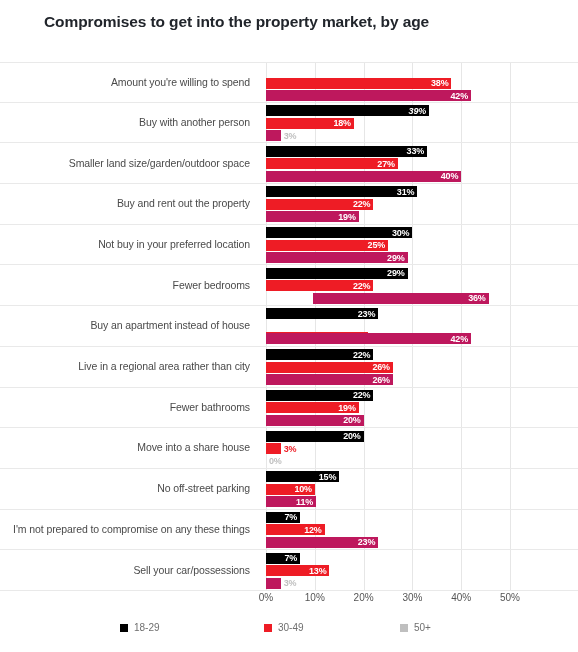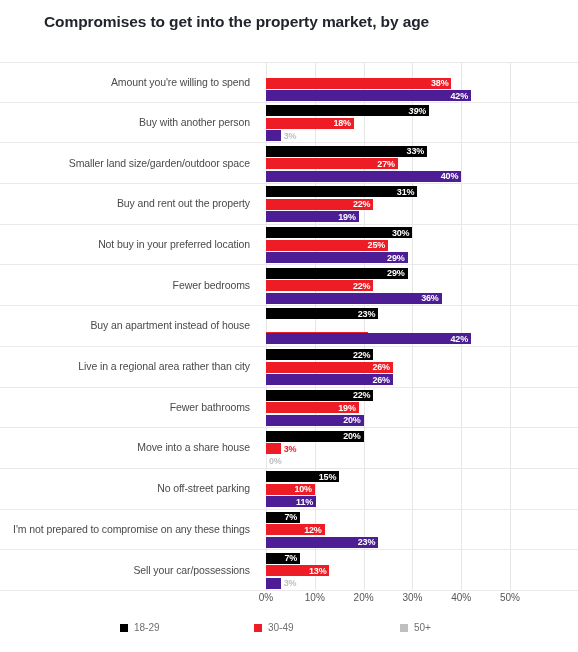--- a/index.html
+++ b/index.html
@@ -90,21 +90,21 @@
   .bar.inside .vlabel{color:#ffffff;}
   .bar.outside{justify-content:flex-start;}
   .bar.outside .vlabel{
     position:absolute;
     left:100%;
     padding-left:3px;
     padding-right:0;
   }
   .bar.s0{background:#000000;}
   .bar.s1{background:#ee1c25;}
-  .bar.s2{background:#4c1d95;}
+  .bar.s2{background:#be185d;}
   .bar.s1.outside .vlabel{color:#ee1c25;}
   .bar.s2.outside .vlabel{color:#bfbfbf;}
 
   
   #axis{
     position:absolute;
     left:266px; top:592px;
     width:244px; height:18px;
   }
   .tick{
@@ -255,21 +255,21 @@
             <div class="bar s0 inside" style="width: 141.52px;">
               <span class="vlabel">29%</span>
             </div>
           </div>
           <div class="barwrap" style="top: 14.8462px;">
             <div class="bar s1 inside" style="width: 107.36px;">
               <span class="vlabel">22%</span>
             </div>
           </div>
           <div class="barwrap" style="top: 27.3462px;">
-            <div class="bar s2 inside" style="width: 175.68px;">
+            <div class="bar s2 inside" style="width: 175.68px; margin-left: 47px;">
               <span class="vlabel">36%</span>
             </div>
           </div>
         </div>
       </div>
       <div class="row" style="height: 40.6923px;">
         <div class="cat-label">Buy an apartment instead of house</div>
         <div class="bars">
           <div class="barwrap" style="top: 2.34615px;">
             <div class="bar s0 inside" style="width: 112.24px;">
@@ -418,21 +418,21 @@
     <div class="tick" style="left: 146.4px;">30%</div>
     <div class="tick" style="left: 195.2px;">40%</div>
     <div class="tick" style="left: 244px;">50%</div>
   </div>
 
 <div id="legend">
     <div class="legend-item" style="left: 120px;">
       <span class="legend-swatch lg0"></span>
       <span>18-29</span>
     </div>
-    <div class="legend-item" style="left: 254px;">
+    <div class="legend-item" style="left: 264px;">
       <span class="legend-swatch lg1"></span>
       <span>30-49</span>
     </div>
     <div class="legend-item" style="left: 400px;">
       <span class="legend-swatch lg2"></span>
       <span>50+</span>
     </div>
   </div>
 
 </body></html>

